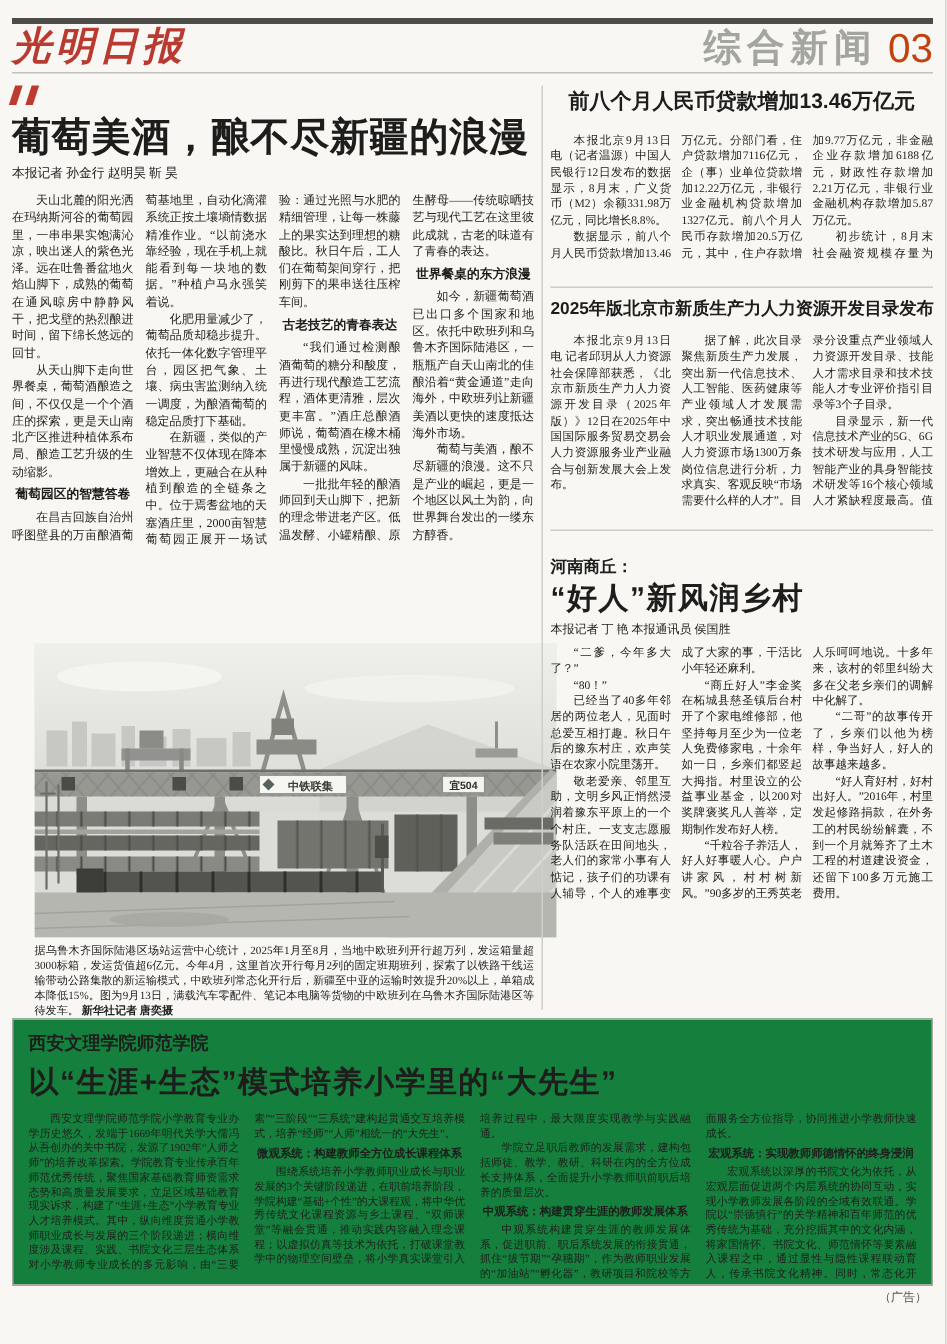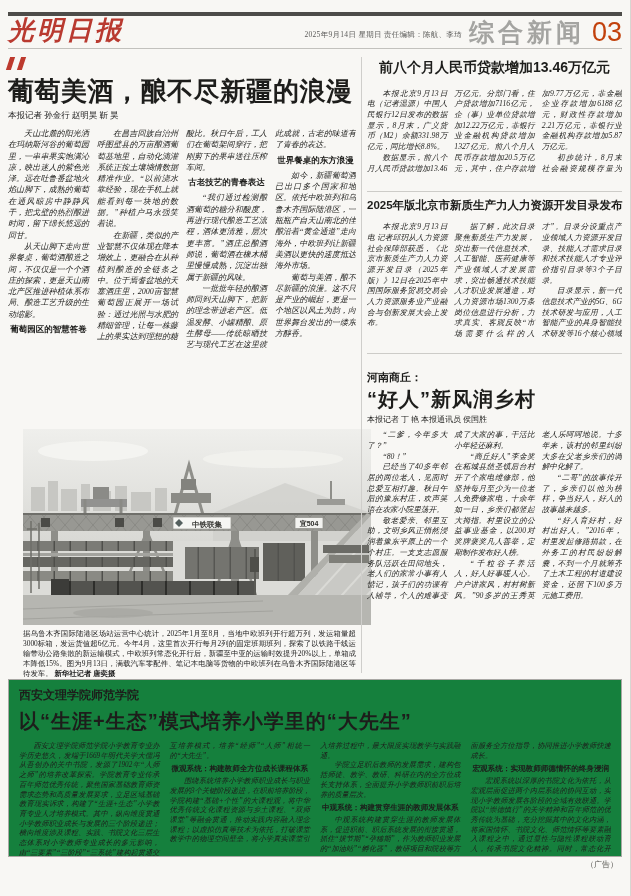--- a/index.html
+++ b/index.html
@@ -24,21 +24,21 @@
 
   .kicker{display:flex;align-items:center;gap:6px;font-size:12.5px;font-weight:bold;
         font-family:"Liberation Sans",sans-serif;letter-spacing:1px;}
   .red-mark{width:5px;height:13px;background:#bd3a2e;transform:skewX(-18deg);flex:none;}
   .main-headline{font-size:26px;line-height:32px;font-weight:900;letter-spacing:.5px;
         font-family:"Liberation Sans",sans-serif;margin:5px 0 3px;white-space:nowrap;}
   .byline{font-size:8.5px;color:#222;margin:0 0 6px;}
 
   .article-body{column-count:4;column-gap:8px;height:296px;overflow:hidden;
         font-size:8px;line-height:11.3px;text-align:justify;}
-  .col-para{margin:0;text-indent:2em;font-style:italic;}
+  .col-para{margin:0;text-indent:2em;}
   .col-subhead{margin:4px 0;text-align:center;font-weight:bold;font-size:8.5px;
         font-family:"Liberation Sans",sans-serif;text-indent:0;}
 
   .photo{margin-top:5px;}
   .photo svg{display:block;}
   .caption{font-size:7.4px;line-height:10px;text-align:justify;margin-top:4px;color:#222;}
   .caption .credit{font-weight:bold;white-space:nowrap;}
 
   .r-art1-headline{font-size:14px;font-weight:900;text-align:center;letter-spacing:0;
         font-family:"Liberation Sans",sans-serif;white-space:nowrap;margin-top:2px;}
@@ -67,41 +67,41 @@
 </head>
 <body>
 
 <div class="page">
 
   <div class="top-bar"></div>
 
   <header class="masthead">
     <div class="logo">光明日报</div>
     <div class="mast-right">
-      <div class="dateline">2025年9月14日 星期日 责任编辑：陈航、李琦</div>
       <div class="section-title">综合新闻</div>
       <div class="page-num">03</div>
     </div>
   </header>
   <div class="mast-rule"></div>
 
   <main class="content">
 
     <section class="left-block">
       <div class="kicker">
         <span class="red-mark"></span>
         <span class="red-mark"></span>
       </div>
       <h1 class="main-headline">葡萄美酒，酿不尽新疆的浪漫</h1>
       <div class="byline">本报记者 孙金行 赵明昊 靳 昊</div>
       <div class="article-body">
           <p class="col-para">天山北麓的阳光洒在玛纳斯河谷的葡萄园里，一串串果实饱满沁凉，映出迷人的紫色光泽。远在吐鲁番盆地火焰山脚下，成熟的葡萄在通风晾房中静静风干，把戈壁的热烈酿进时间，留下绵长悠远的回甘。</p>
           <p class="col-para">从天山脚下走向世界餐桌，葡萄酒酿造之间，不仅仅是一个个酒庄的探索，更是天山南北产区推进种植体系布局、酿造工艺升级的生动缩影。</p>
           <p class="col-subhead">葡萄园区的智慧答卷</p>
           <p class="col-para">在昌吉回族自治州呼图壁县的万亩酿酒葡萄基地里，自动化滴灌系统正按土壤墒情数据精准作业。“以前浇水靠经验，现在手机上就能看到每一块地的数据。”种植户马永强笑着说。</p>
+          <p class="col-para">化肥用量减少了，葡萄品质却稳步提升。依托一体化数字管理平台，园区把气象、土壤、病虫害监测纳入统一调度，为酿酒葡萄的稳定品质打下基础。</p>
           <p class="col-para">在新疆，类似的产业智慧不仅体现在降本增效上，更融合在从种植到酿造的全链条之中。位于焉耆盆地的天塞酒庄里，2000亩智慧葡萄园正展开一场试验：通过光照与水肥的精细管理，让每一株藤上的果实达到理想的糖酸比。秋日午后，工人们在葡萄架间穿行，把刚剪下的果串送往压榨车间。</p>
           <p class="col-subhead">古老技艺的青春表达</p>
           <p class="col-para">“我们通过检测酿酒葡萄的糖分和酸度，再进行现代酿造工艺流程，酒体更清雅，层次更丰富。”酒庄总酿酒师说，葡萄酒在橡木桶里慢慢成熟，沉淀出独属于新疆的风味。</p>
           <p class="col-para">一批批年轻的酿酒师回到天山脚下，把新的理念带进老产区。低温发酵、小罐精酿、原生酵母——传统晾晒技艺与现代工艺在这里彼此成就，古老的味道有了青春的表达。</p>
           <p class="col-subhead">世界餐桌的东方浪漫</p>
           <p class="col-para">如今，新疆葡萄酒已出口多个国家和地区。依托中欧班列和乌鲁木齐国际陆港区，一瓶瓶产自天山南北的佳酿沿着“黄金通道”走向海外，中欧班列让新疆美酒以更快的速度抵达海外市场。</p>
           <p class="col-para">葡萄与美酒，酿不尽新疆的浪漫。这不只是产业的崛起，更是一个地区以风土为韵，向世界舞台发出的一缕东方醇香。</p>
         </div>
 
       <figure class="photo" style="margin:5px 0 0;padding-left:15px;">

